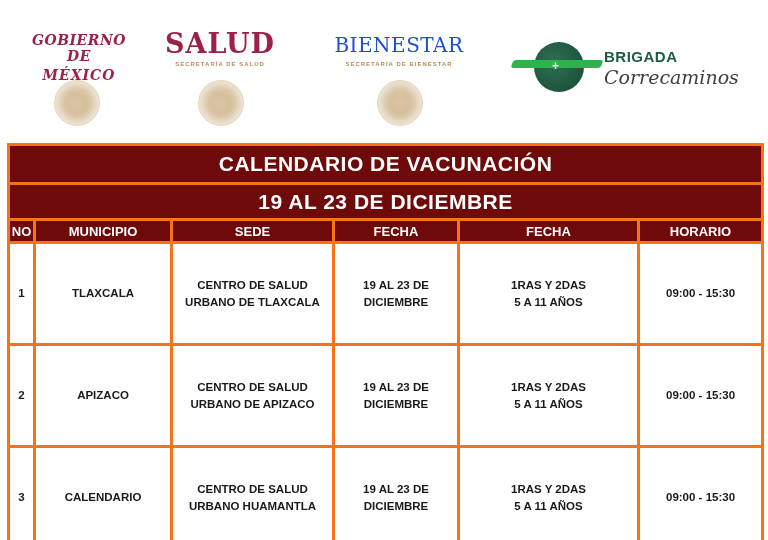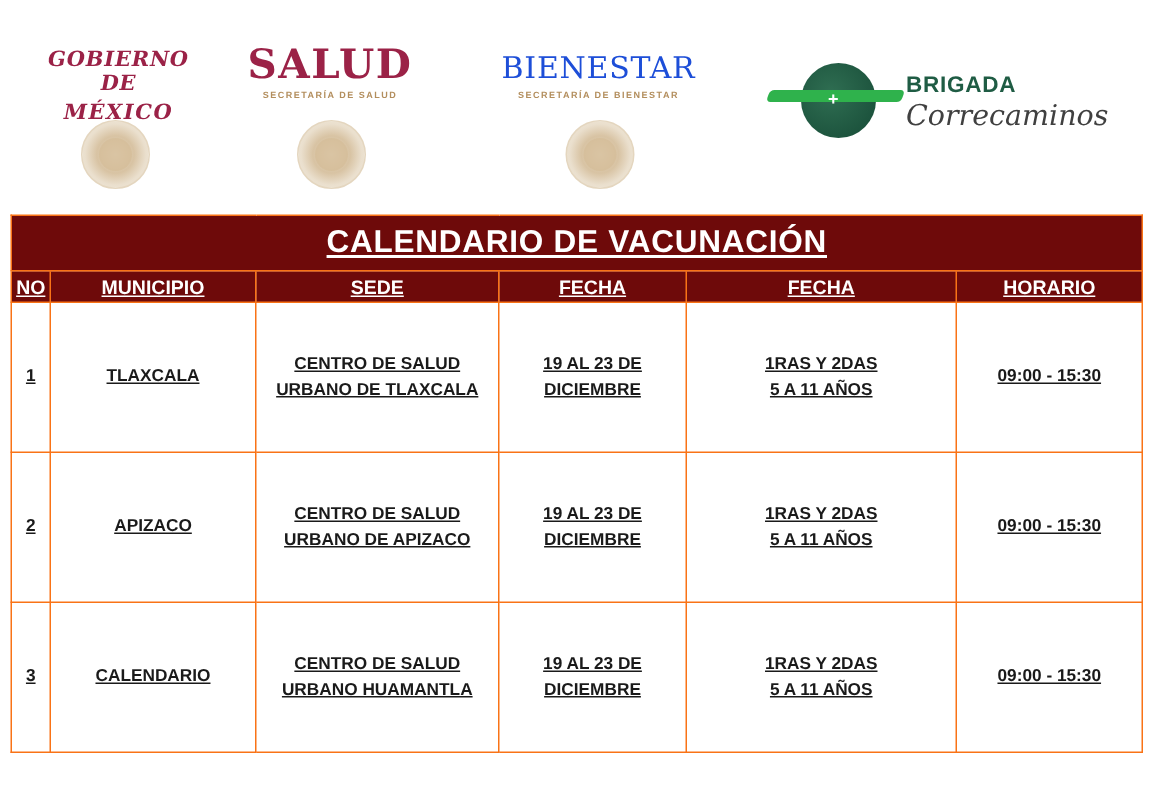--- a/index.html
+++ b/index.html
@@ -28,21 +28,21 @@
   .brig .circle { position:absolute; left:22px; top:2px; width:50px; height:50px; border-radius:50%; background: radial-gradient(circle at 40% 40%, #2f6e52, #164a36); }
   .brig .wing { position:absolute; left:0; top:20px; width:90px; height:8px; background:#2fb24c; transform:skewX(-20deg); border-radius:3px; }
   .brig .plus { position:absolute; left:40px; top:20px; color:#ffffff; font-weight:bold; font-size:12px; line-height:12px; }
   .brig .t1 { position:absolute; left:92px; top:8px; color:#1f5c44; font-weight:bold; font-size:15px; letter-spacing:0.5px; }
   .brig .t2 { position:absolute; left:92px; top:26px; color:#404040; font-family:"DejaVu Serif","Liberation Serif",serif; font-style:italic; font-weight:normal; font-size:19px; }
 
   table.cal {
     position:absolute; left:7px; top:143px; width:754px;
     border-collapse:collapse; table-layout:fixed;
   }
-  table.cal td, table.cal th { border:1px solid #f97316; padding:0; text-align:center;text-decoration:underline; }
+  table.cal td, table.cal th { border:3px solid #f97316; padding:0; text-align:center; }
   .r-title td { background:#6e0a0a; color:#ffffff; font-weight:bold; font-size:21px; height:36px; letter-spacing:0.5px; border-color:#4a0606; }
   .r-date td { background:#6e0a0a; color:#ffffff; font-weight:bold; font-size:21px; height:33px; letter-spacing:0.5px; border-color:#4a0606; }
   .r-head th { background:#6e0a0a; color:#ffffff; font-weight:bold; font-size:13px; height:20px; border-color:#3a0505; }
   .r-data td { background:#ffffff; color:#1a1a1a; font-weight:bold; font-size:11.5px; height:99px; line-height:17px; }
 </style>
 </head>
 <body>
 
 <div class="header">
   <div class="logo gob">
@@ -78,20 +78,23 @@
       <col style="width:137px">
       <col style="width:162px">
       <col style="width:125px">
       <col style="width:180px">
       <col style="width:124px">
   </colgroup>
   <tbody>
       <tr class="r-title">
     <td colspan="6">CALENDARIO DE VACUNACIÓN</td>
   </tr>
+  <tr class="r-date">
+    <td colspan="6">19 AL 23 DE DICIEMBRE</td>
+  </tr>
   <tr class="r-head">
     <th>NO</th>
     <th>MUNICIPIO</th>
     <th>SEDE</th>
     <th>FECHA</th>
     <th>FECHA</th>
     <th>HORARIO</th>
   </tr>
 
   <tr class="r-data">

